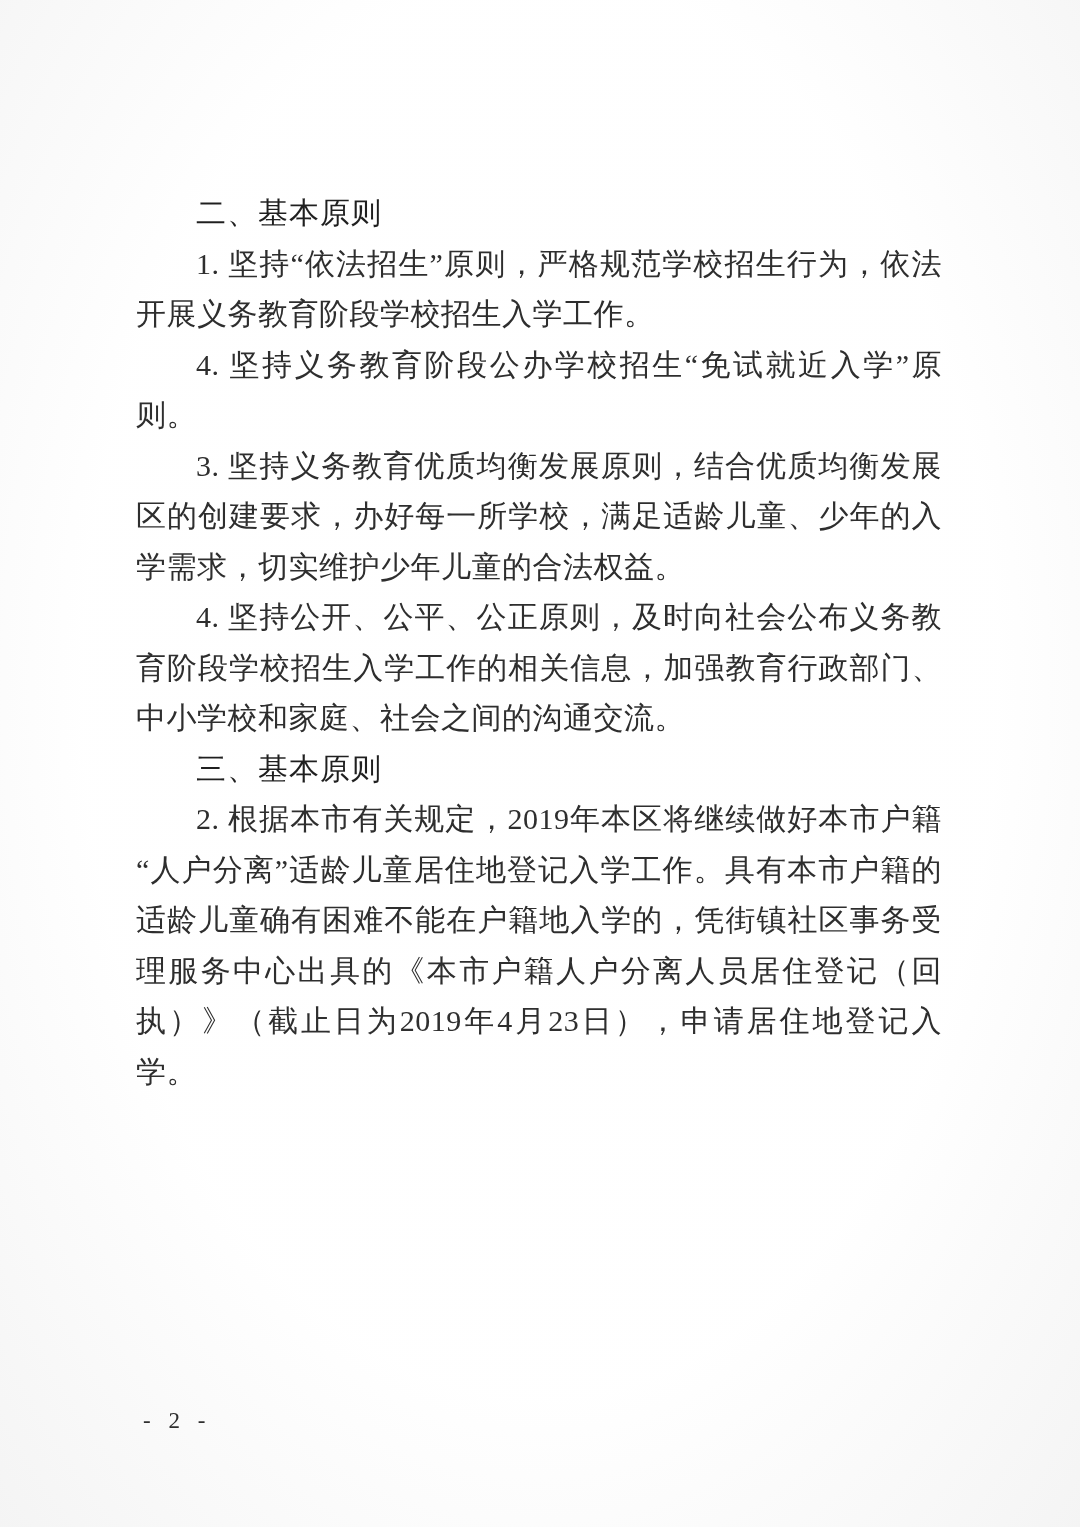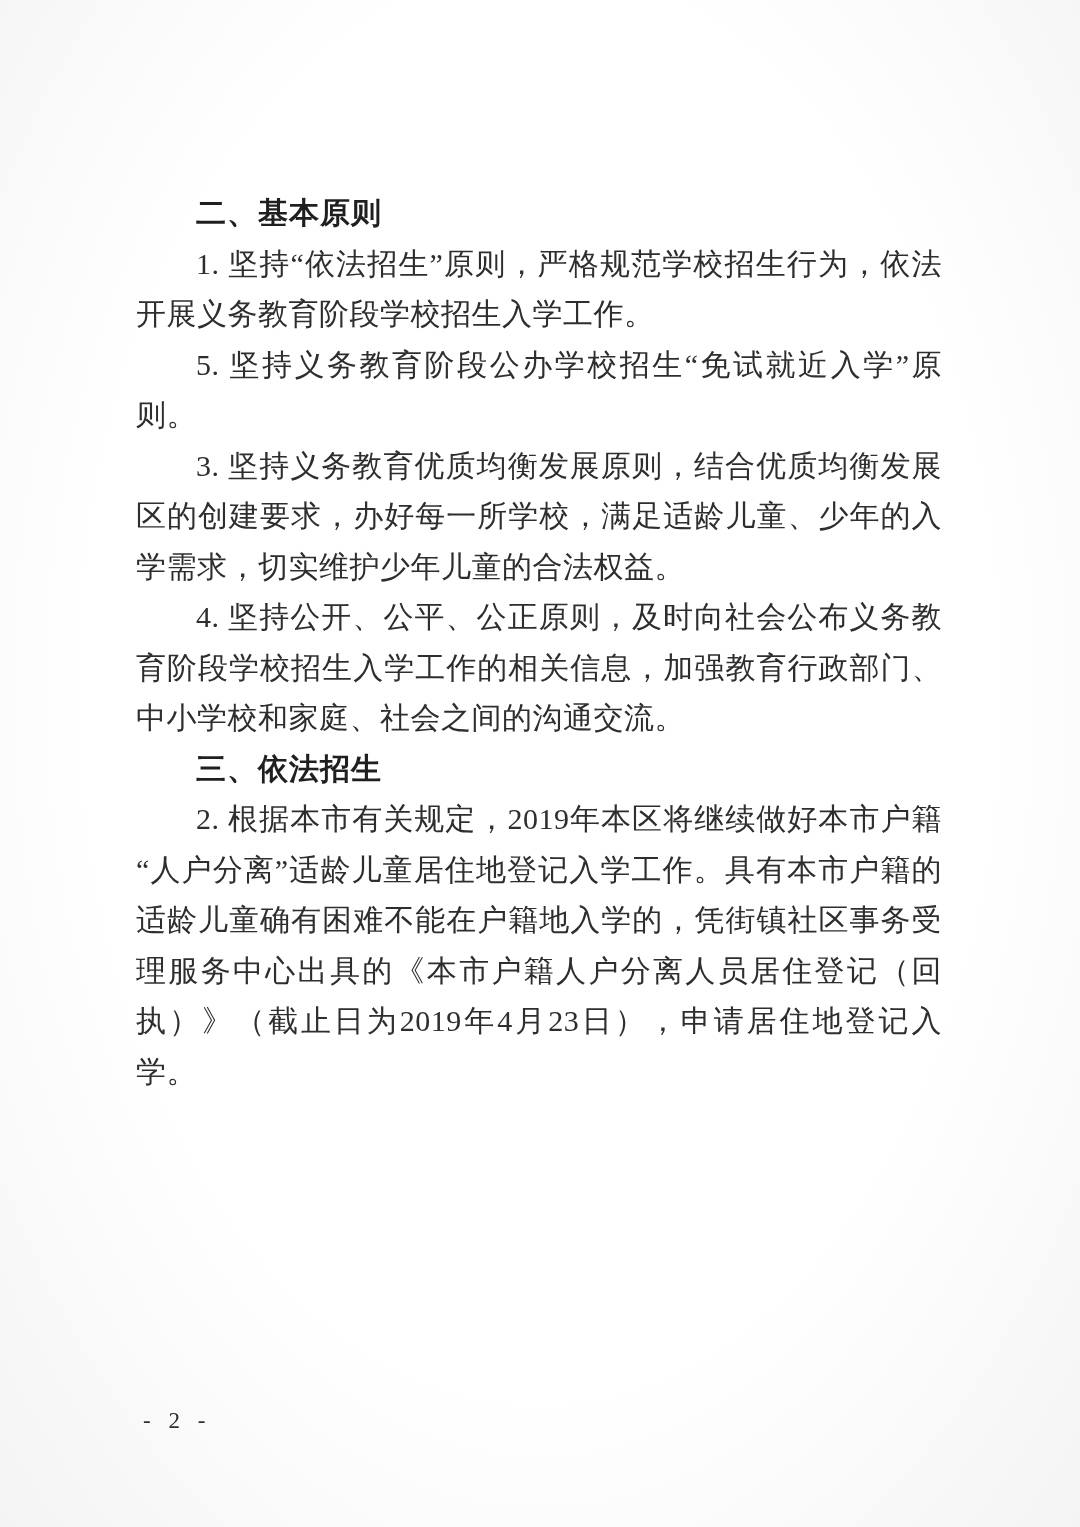--- a/index.html
+++ b/index.html
@@ -22,21 +22,21 @@
   .content {
     position: absolute;
     left: 136px;
     top: 188px;
     width: 806px;
     font-size: 30px;
     line-height: 50.5px;
   }
   .content .h {
     font-family: "Liberation Sans", "DejaVu Sans", sans-serif;
-    font-weight: 700;
+    font-weight: 400;
     color: var(--heading-ink, #222);
     text-indent: 2em;
     letter-spacing: 1px;
   }
   .content .p {
     text-indent: 2em;
     text-align: justify;
     letter-spacing: 0.5px;
   }
   .content .p.pre {
@@ -52,20 +52,20 @@
     font-family: "Liberation Serif", "DejaVu Serif", serif;
   }
 </style>
 </head>
 <body>
 
 <div class="page">
   <div class="content">
     <div class="h">二、基本原则</div>
     <div class="p">1. 坚持“依法招生”原则，严格规范学校招生行为，依法开展义务教育阶段学校招生入学工作。</div>
-    <div class="p">5. 坚持义务教育阶段公办学校招生“免试就近入学”原则。</div>
+    <div class="p">4. 坚持义务教育阶段公办学校招生“免试就近入学”原则。</div>
     <div class="p">3. 坚持义务教育优质均衡发展原则，结合优质均衡发展区的创建要求，办好每一所学校，满足适龄儿童、少年的入学需求，切实维护少年儿童的合法权益。</div>
     <div class="p">4. 坚持公开、公平、公正原则，及时向社会公布义务教育阶段学校招生入学工作的相关信息，加强教育行政部门、中小学校和家庭、社会之间的沟通交流。</div>
-    <div class="h">三、依法招生</div>
+    <div class="h">三、基本原则</div>
     <div class="p">2. 根据本市有关规定，2019年本区将继续做好本市户籍“人户分离”适龄儿童居住地登记入学工作。具有本市户籍的适龄儿童确有困难不能在户籍地入学的，凭街镇社区事务受理服务中心出具的《本市户籍人户分离人员居住登记（回执）》（截止日为2019年4月23日），申请居住地登记入学。</div>
   </div>
   <div class="footer-pagenum">- 2 -</div>
 </div>
 
 </body></html>

